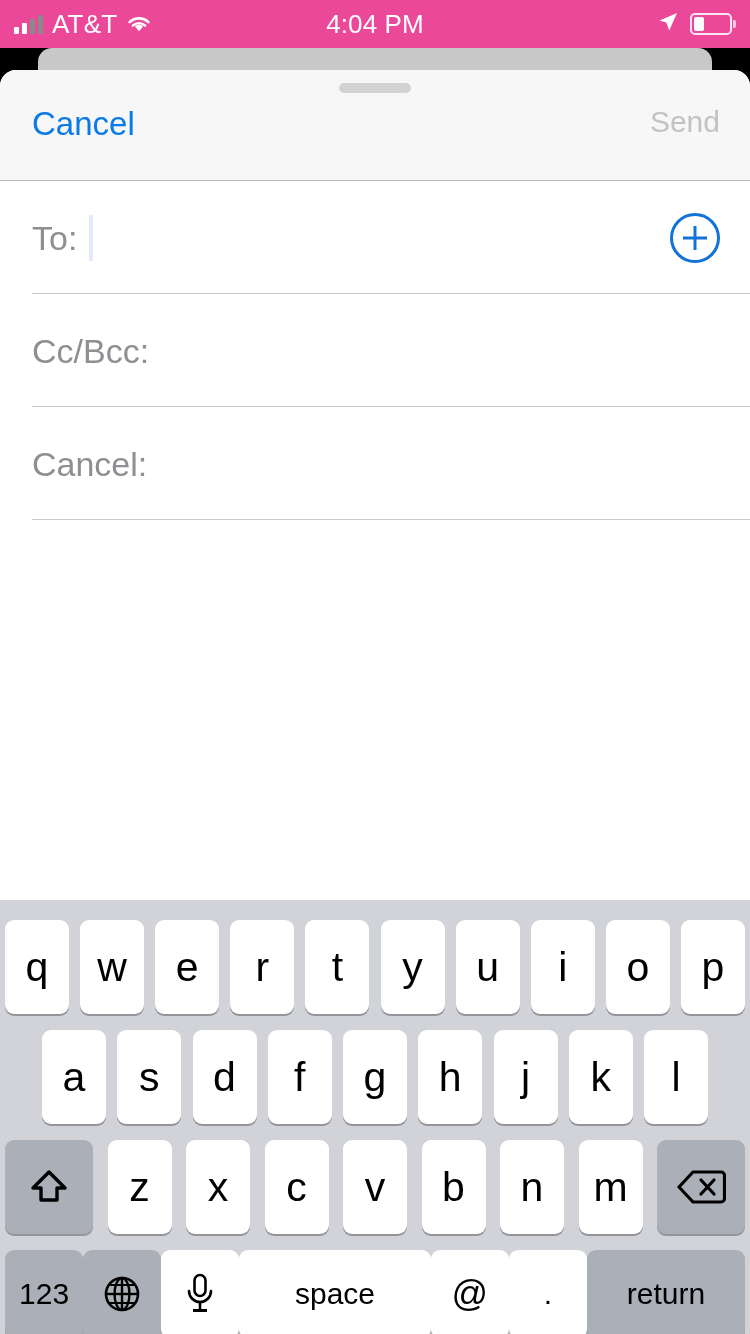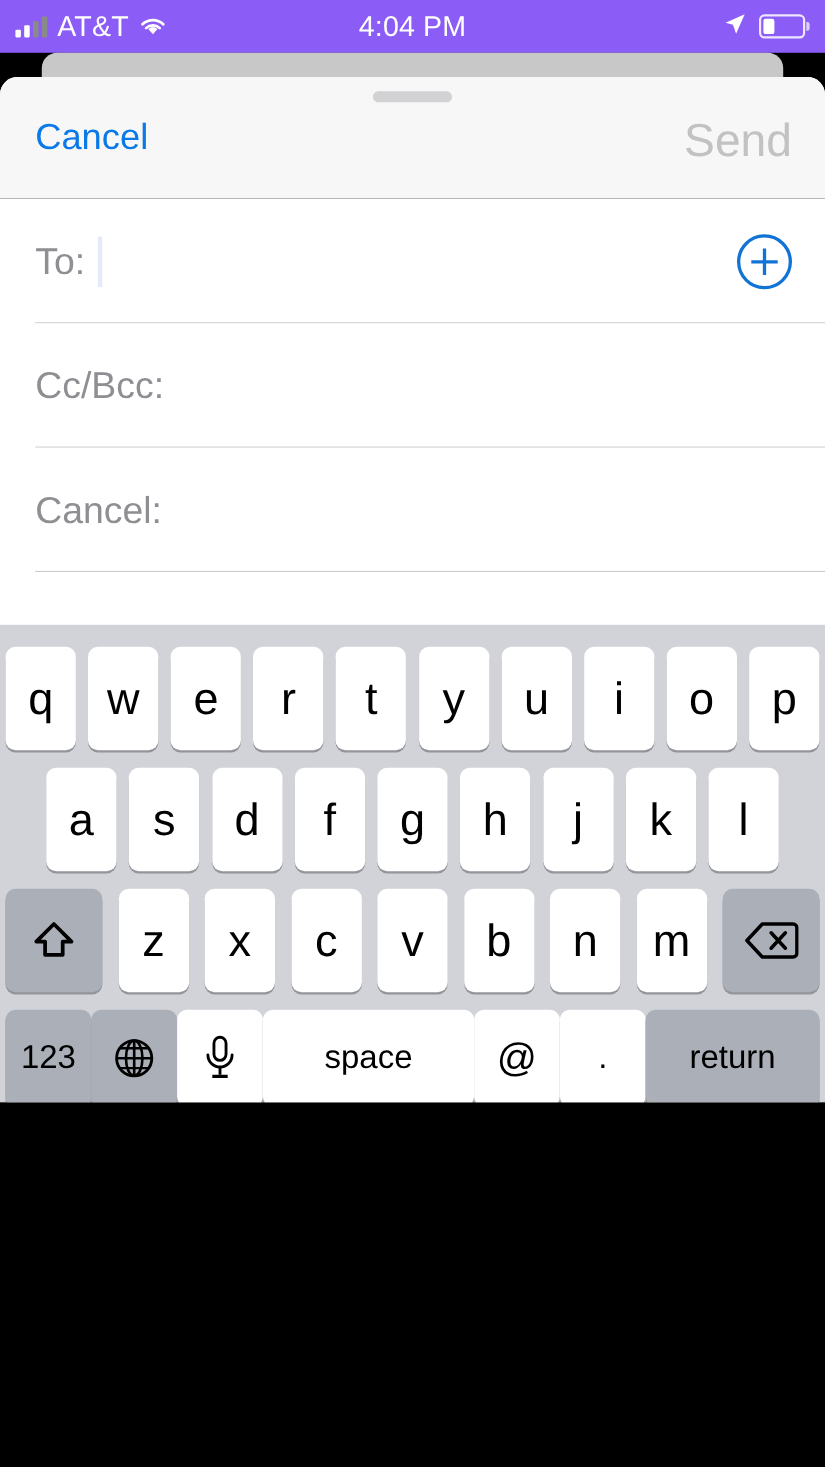--- a/index.html
+++ b/index.html
@@ -18,21 +18,21 @@
     height: 1334px;
     overflow: hidden;
     background: #000;
   }
 
   
   .status-bar {
     position: absolute;
     left: 0; top: 0;
     width: 750px; height: 48px;
-    background: #8b5cf6;
+    background: #ec4899;
     color: #fff;
   }
   .sb-left {
     position: absolute;
     left: 14px; top: 0;
     height: 48px;
     display: flex;
     align-items: center;
     gap: 9px;
   }
@@ -116,21 +116,21 @@
     position: absolute;
     left: 38px; top: 48px;
     width: 674px; height: 60px;
     background: #c8c8c9;
     border-radius: 14px 14px 0 0;
   }
   .sheet {
     position: absolute;
     left: 0; top: 70px;
     width: 750px;
-    height: 932px;
+    height: 1264px;
     background: #ffffff;
     border-radius: 16px 16px 0 0;
     overflow: hidden;
   }
 
   
   .navbar {
     position: absolute;
     left: 0; top: 0;
     width: 750px; height: 111px;
@@ -165,21 +165,21 @@
     width: 750px;
     text-align: center;
     font-size: 33px;
     font-weight: bold;
     color: #000;
     line-height: 1;
   }
   .nav-send {
     position: absolute;
     right: 30px; top: 37px;
-    font-size: 42px;
+    font-size: 30px;
     color: #c2c2c2;
     line-height: 1;
     background: none;
     border: none;
     padding: 0;
     font-family: inherit;
   }
 
   
   .fields {

